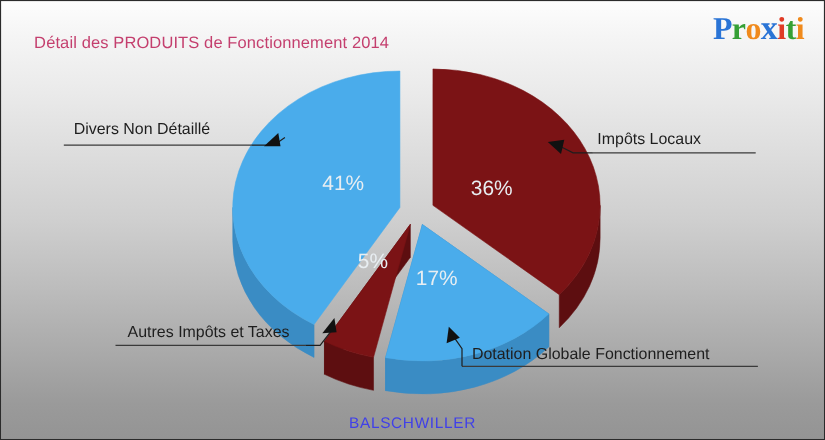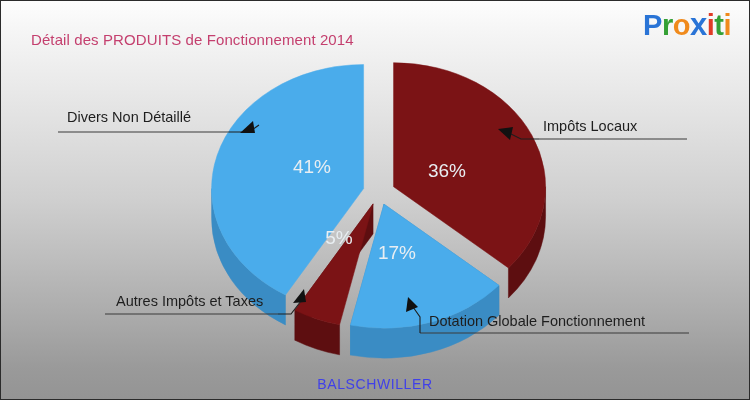--- a/index.html
+++ b/index.html
@@ -27,21 +27,21 @@
     font-size:15px;font-weight:normal;
     color:#c43f6e;
     letter-spacing:.1px;
     white-space:nowrap;
     margin-top:12px;
   }
   #logo{
     position:absolute;right:18px;top:8px;
     font-size:29px;font-weight:bold;
     letter-spacing:-.5px;
-    font-family:Liberation Sans, sans-serif;
+    font-family:Liberation Serif, serif;
     white-space:nowrap;
     line-height:1;
   }
   #logo span{display:inline-block;}
   .lg-blue{color:#2a74d6;}
   .lg-green{color:#35a035;}
   .lg-orange{color:#f08a1c;}
   .lg-red{color:#e03b26;}
   .lg-x{color:#2a74d6;font-size:31px;}
 

